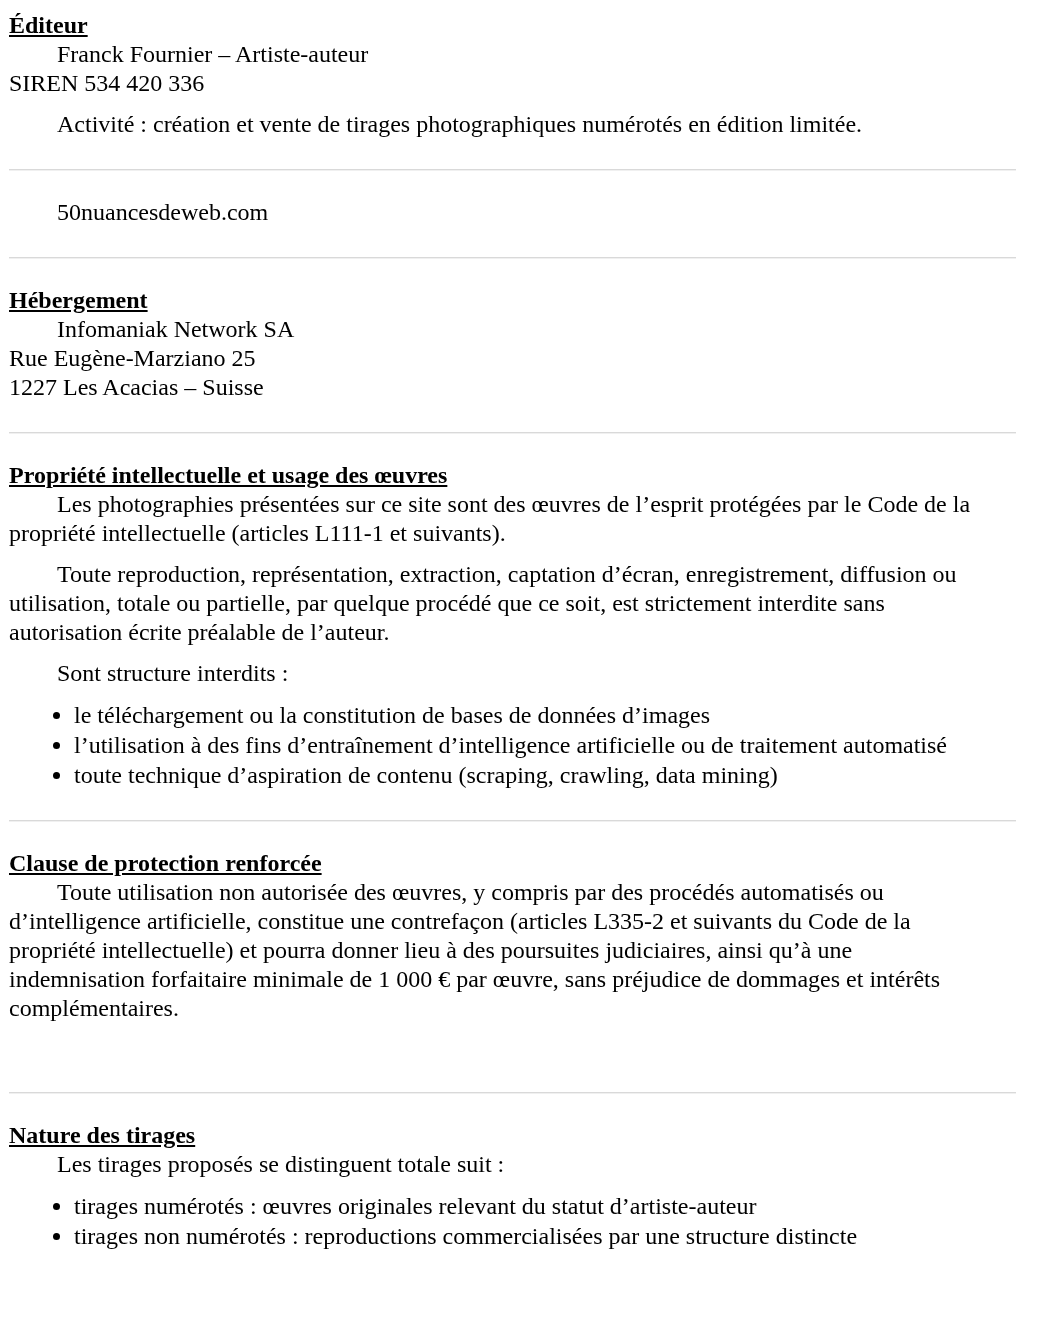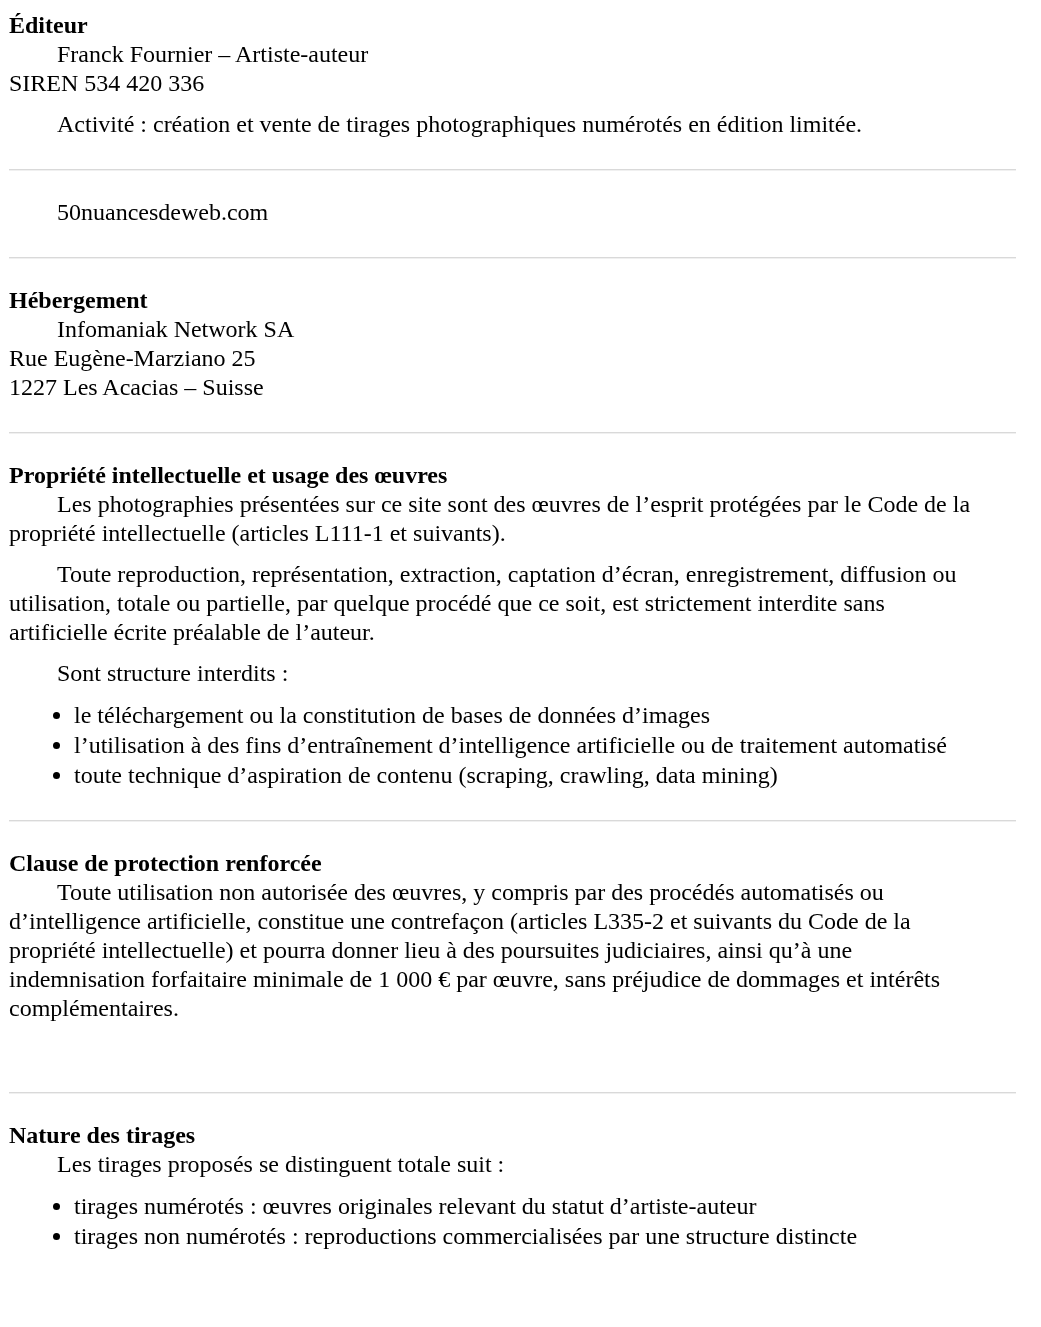--- a/index.html
+++ b/index.html
@@ -15,20 +15,21 @@
     font-size: 24px;
     line-height: 29px;
     color: #000000;
   }
   p.block {
     margin: 0 0 12px 0;
   }
   .h {
     display: block;
     font-weight: bold;
+    text-decoration: underline;
   }
   .lines {
     white-space: pre-line;
     margin-left: 48px;
   }
   hr.rule {
     height: 0;
     border: none;
     border-top: 1px solid #d9d9d9;
     border-bottom: 1px solid #f0f0f0;
@@ -80,21 +81,21 @@
 
   <p class="block">
     <strong class="h">Propriété intellectuelle et usage des œuvres</strong>
     <span class="lines">Les photographies présentées sur ce site sont des œuvres de l’esprit protégées par le Code de la
 propriété intellectuelle (articles L111-1 et suivants).</span>
   </p>
 
   <p class="block">
     <span class="lines">Toute reproduction, représentation, extraction, captation d’écran, enregistrement, diffusion ou
 utilisation, totale ou partielle, par quelque procédé que ce soit, est strictement interdite sans
-artificielle écrite préalable de l’auteur.</span>
+autorisation écrite préalable de l’auteur.</span>
   </p>
 
   <p class="block">
     <span class="lines">Sont structure interdits :</span>
   </p>
 
   <ul class="bullets">
     <li>le téléchargement ou la constitution de bases de données d’images</li>
     <li>l’utilisation à des fins d’entraînement d’intelligence artificielle ou de traitement automatisé</li>
     <li>toute technique d’aspiration de contenu (scraping, crawling, data mining)</li>

